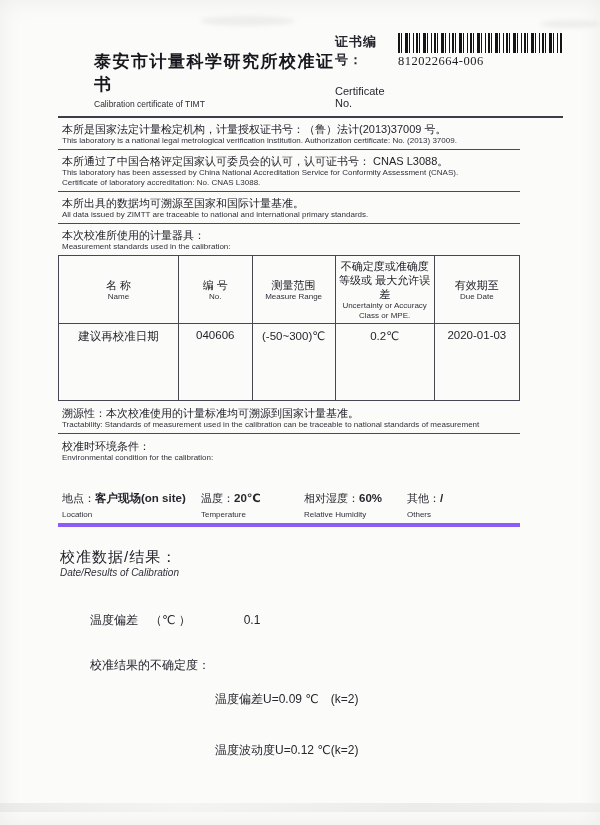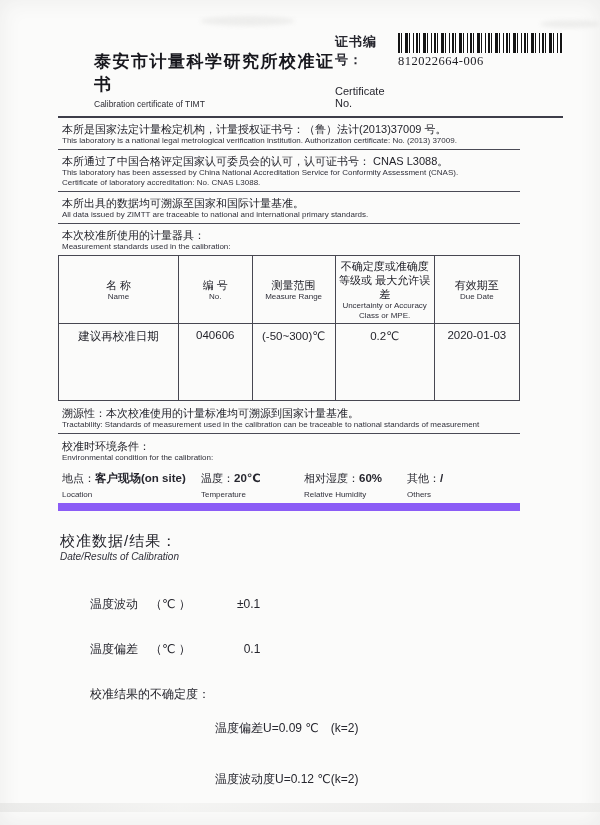--- a/index.html
+++ b/index.html
@@ -30,21 +30,21 @@
   .std-title{padding:4px 0 0 4px;}
   table{border-collapse:collapse;width:462px;margin-top:3px;}
   th,td{border:1.6px solid #474751;}
   thead th{padding:3px 2px 2px;font-weight:normal;}
   .th-cn{font-size:11px;line-height:14px;color:#22222a;}
   .th-en{font-size:8px;line-height:10px;color:#30303a;}
   td{height:70px;vertical-align:top;text-align:center;font-size:11.5px;padding-top:5px;color:#1f1f27;}
   
   .trace{border-bottom:1.5px solid #4a4a55;padding:5px 0 3px 4px;}
   .env-title{padding:5px 0 2px 4px;}
-  .env-row{display:flex;border-bottom:8px solid #8b5cf6;padding:3px 0 4px 4px;}
+  .env-row{display:flex;border-bottom:4px solid #8b5cf6;padding:3px 0 4px 4px;margin-top:20px;}
   .env-item .lbl{font-size:11px;}
   .env-item .val{font-size:11.5px;font-weight:bold;}
   .env-item .en{font-size:8px;margin-top:4px;color:#30303a;}
   .env-0{width:139px;}.env-1{width:103px;}.env-2{width:103px;}.env-3{flex:1;}
   
   .res-title-cn{font-size:15px;letter-spacing:1px;color:#1d1d25;margin-top:21px;padding-left:2px;}
   .res-title-en{font-size:10px;color:#30303a;padding-left:2px;font-style:italic;}
   .res-block{padding-left:32px;margin-top:6px;font-size:12px;white-space:pre;}
   .r-row{display:flex;line-height:17px;}
   .r-label{width:147px;}
@@ -165,24 +165,20 @@
       <div class="env-item env-3">
         <div><span class="lbl">其他：</span><span class="val">/</span></div>
         <div class="en">Others</div>
       </div>
     </div>
 
     <div class="res-title-cn">校准数据/结果：</div>
     <div class="res-title-en">Date/Results of Calibration</div>
     <div class="res-block">
       <div class="r-row">
-        <span class="r-label">温度波动　（℃ ）</span>
-        <span class="r-value">±0.1</span>
-      </div>
-      <div class="r-row">
         <span class="r-label">温度偏差　（℃ ）</span>
         <span class="r-value">  0.1</span>
       </div>
       <div class="r-row">
         <span class="u-label">校准结果的不确定度：</span>
         <span class="u-lines">
           <div>温度偏差U=0.09 ℃　(k=2)</div>
           <div>温度波动度U=0.12 ℃(k=2)</div>
         </span>
       </div>

